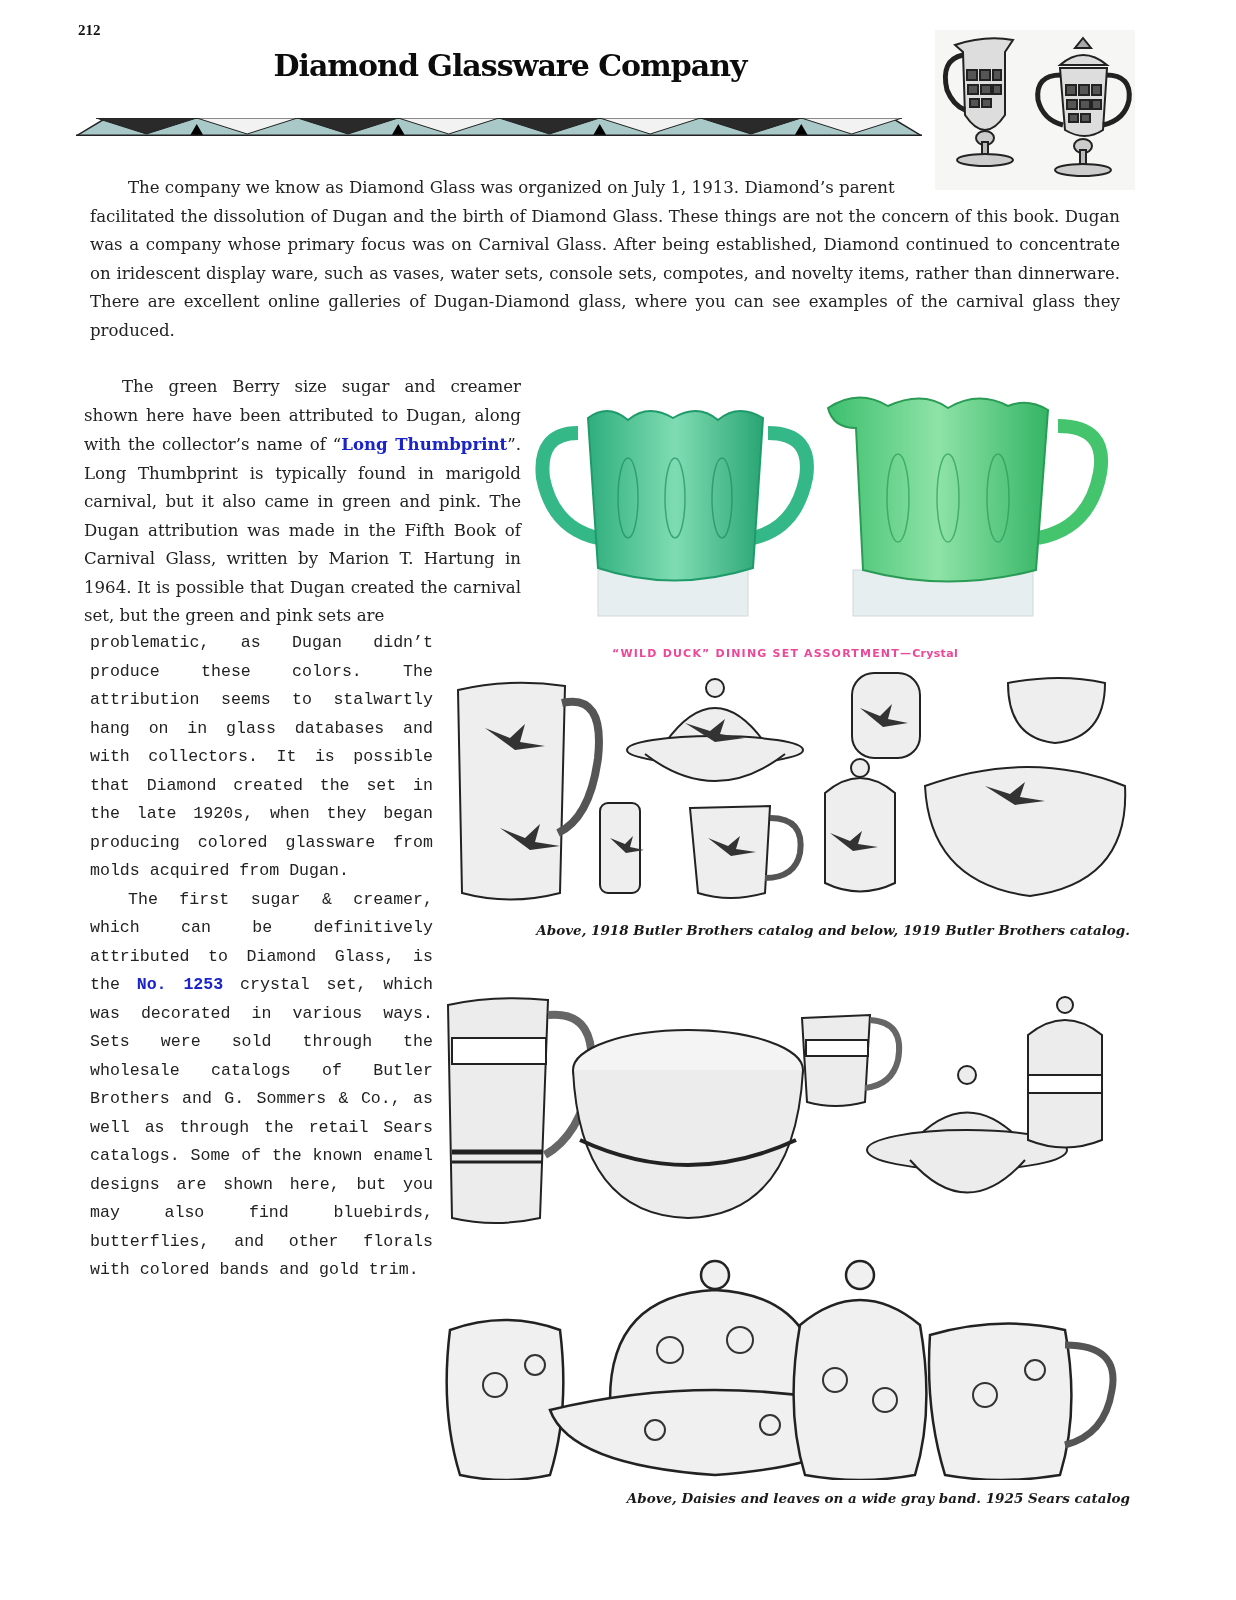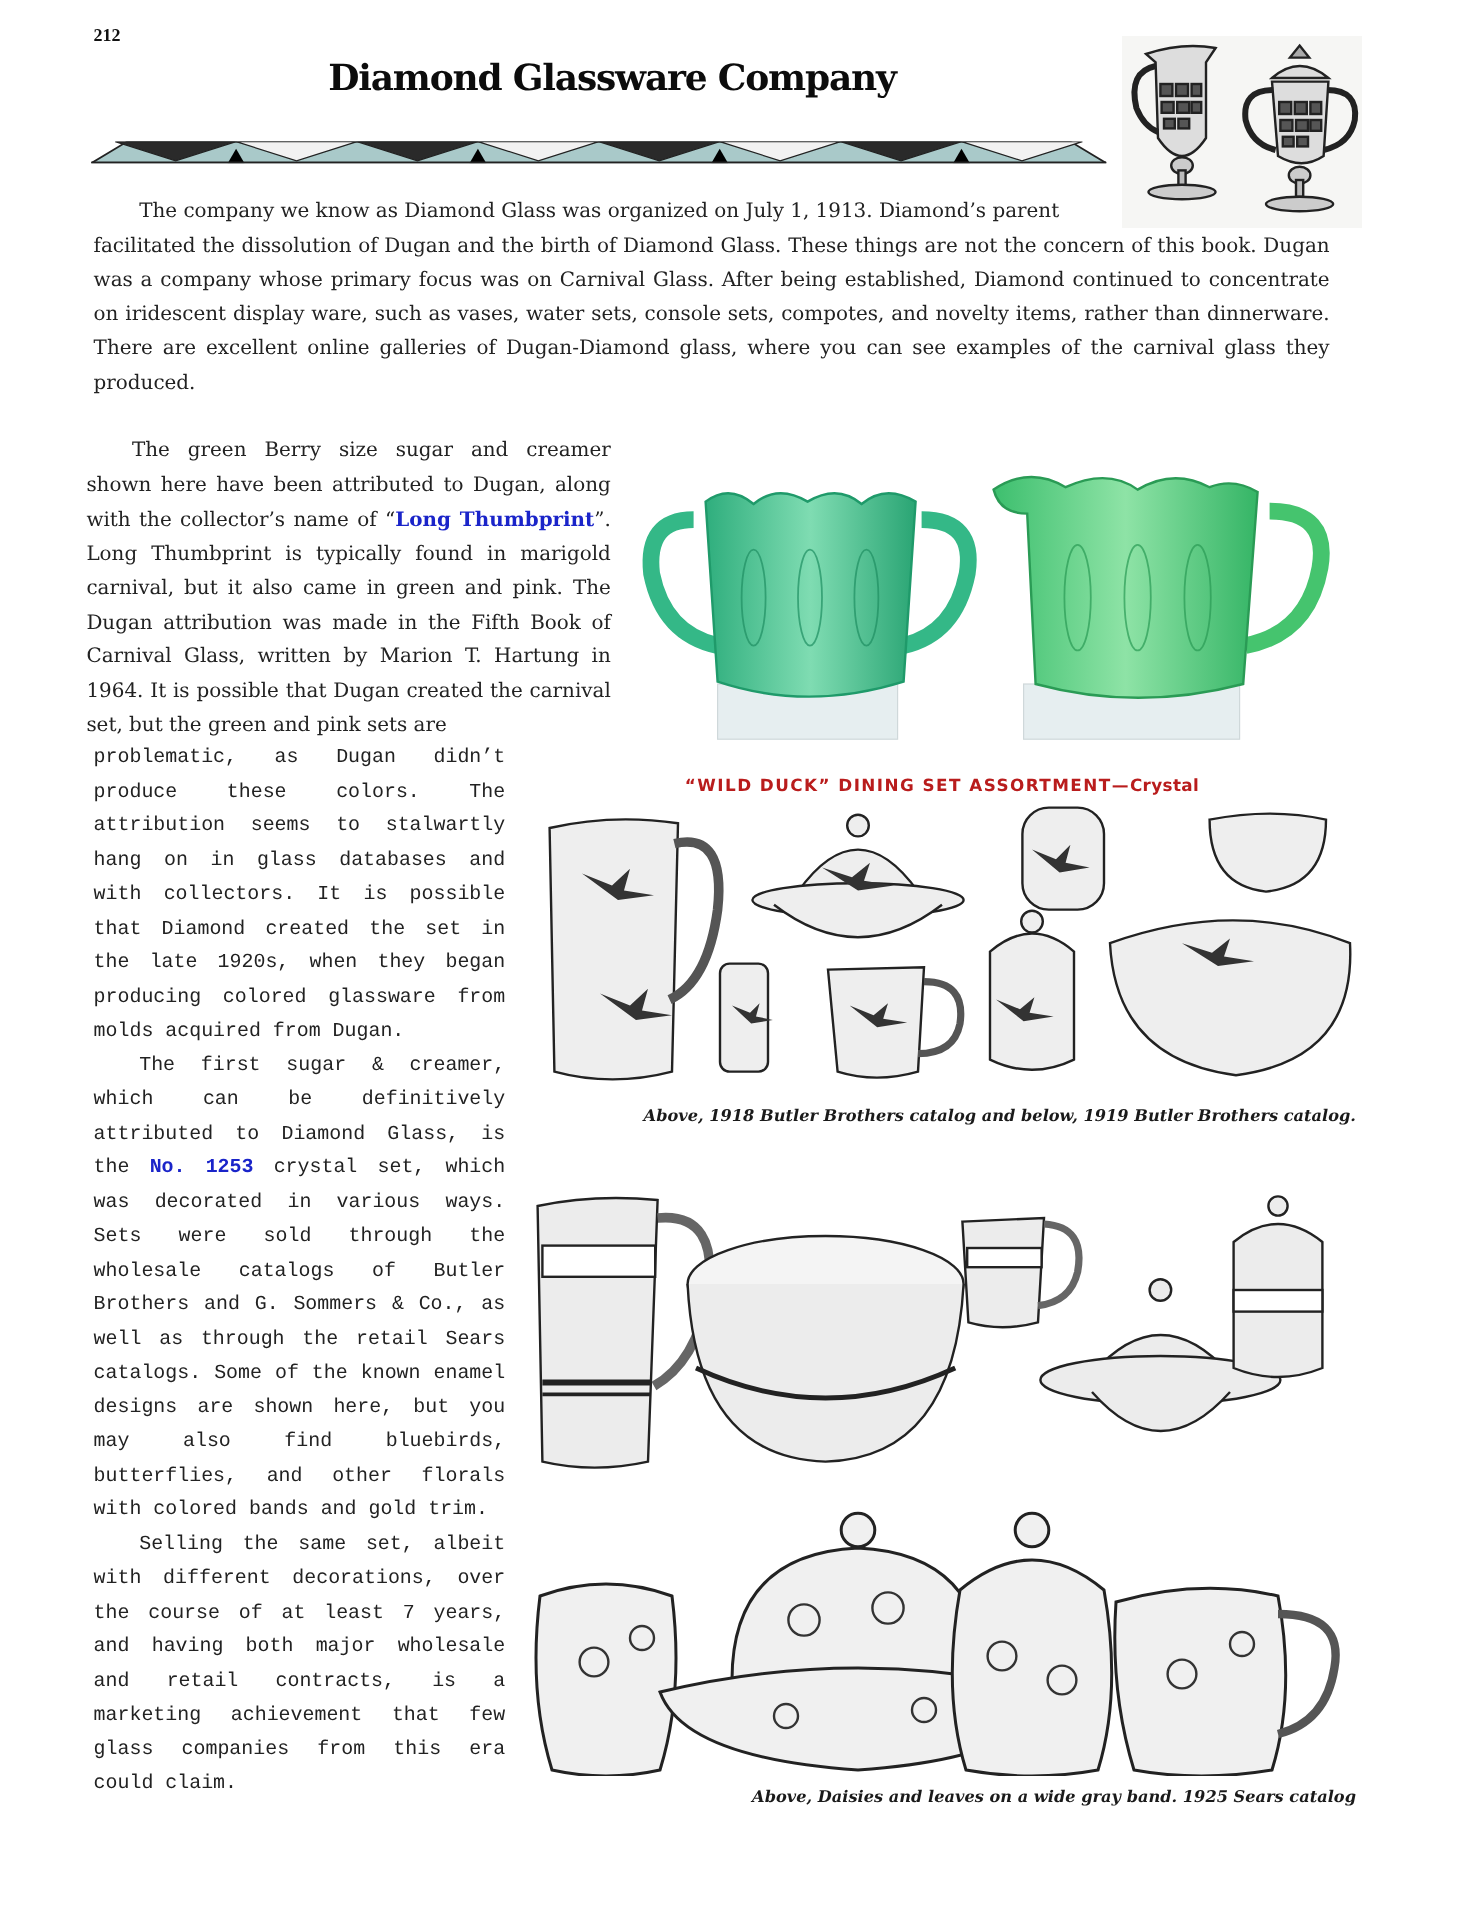--- a/index.html
+++ b/index.html
@@ -6,31 +6,31 @@
   body { width:1236px; height:1600px; position:relative; overflow:hidden;
          font-family:"DejaVu Serif", serif; color:#1f1f1f; }
   .page-number { position:absolute; left:78px; top:22px; font-family:"Liberation Serif", serif;
                  font-weight:bold; font-size:15px; color:#111; }
   .title { position:absolute; left:130px; top:48px; width:760px; text-align:center;
            font-family:"DejaVu Serif", serif; font-weight:bold; font-size:30px; letter-spacing:-1px;
            color:#0c0c0c; font-style:normal; }
   .banner { position:absolute; left:76px; top:118px; width:846px; height:18px; }
   .header-art { position:absolute; left:935px; top:30px; width:200px; height:160px; background:#f6f6f4; }
   .body-text { position:absolute; font-family:"DejaVu Serif", serif; font-size:16.6px; line-height:28.5px;
-               color:#222; text-align:justify; margin:0; }
+               color:#222; text-align:justify; margin:12px; }
   .body-text p { margin:0; text-indent:38px; }
   .intro { left:78px; top:162px; width:1030px; }
   .intro .line-short { width:838px; }
   .col { left:72px; top:361px; width:437px; }
   .col2 { left:78px; top:617px; width:343px;font-family:Liberation Mono, monospace; }
   .blue { color:#1a24c9; font-weight:bold; }
   .green-photo { position:absolute; left:528px; top:388px; width:582px; height:232px; }
   .catalog-header { position:absolute; left:440px; top:647px; width:690px; text-align:center;
-                    font-family:"DejaVu Sans", sans-serif; font-weight:bold; font-size:14px;
-                    letter-spacing:1.2px; color:#b91c1c; }
+                    font-family:"DejaVu Sans", sans-serif; font-weight:bold; font-size:11px;
+                    letter-spacing:1.2px; color:#ec4899; }
   .catalog-header .crystal { letter-spacing:0.3px; }
   .wild-duck { position:absolute; left:440px; top:668px; width:690px; height:240px; }
   .caption { position:absolute; font-family:"DejaVu Serif", serif; font-style:italic; font-weight:bold;
              font-size:13.5px; color:#1a1a1a; text-align:right; }
   .cap1 { left:440px; top:922px; width:690px; }
   .cap2 { left:440px; top:1490px; width:690px; }
   .band-set { position:absolute; left:440px; top:990px; width:690px; height:240px; }
   .daisy-set { position:absolute; left:440px; top:1250px; width:690px; height:230px; }
   svg { display:block; }
 </style>
@@ -103,21 +103,20 @@
   <div>facilitated the dissolution of Dugan and the birth of Diamond Glass. These things are not the concern of this book. Dugan was a company whose primary focus was on Carnival Glass. After being established, Diamond continued to concentrate on iridescent display ware, such as vases, water sets, console sets, compotes, and novelty items, rather than dinnerware. There are excellent online galleries of Dugan-Diamond glass, where you can see examples of the carnival glass they produced.</div>
 </div>
 
 <div class="body-text col">
   <p><span>The green Berry size sugar and creamer shown here have been attributed to Dugan, along with the collector’s name of “</span><span class="blue">Long Thumbprint</span><span>”. Long Thumbprint is typically found in marigold carnival, but it also came in green and pink. The Dugan attribution was made in the Fifth Book of Carnival Glass, written by Marion T. Hartung in 1964. It is possible that Dugan created the carnival set, but the green and pink sets are</span></p>
 </div>
 
 <div class="body-text col2">
   <div>problematic, as Dugan didn’t produce these colors. The attribution seems to stalwartly hang on in glass databases and with collectors. It is possible that Diamond created the set in the late 1920s, when they began producing colored glassware from molds acquired from Dugan.</div>
   <p><span>The first sugar &amp; creamer, which can be definitively attributed to Diamond Glass, is the </span><span class="blue">No. 1253</span><span> crystal set, which was decorated in various ways. Sets were sold through the wholesale catalogs of Butler Brothers and G. Sommers &amp; Co., as well as through the retail Sears catalogs. Some of the known enamel designs are shown here, but you may also find bluebirds, butterflies, and other florals with colored bands and gold trim.</span></p>
-  <p>Selling the same set, albeit with different decorations, over the course of at least 7 years, and having both major wholesale and retail contracts, is a marketing achievement that few glass companies from this era could claim.</p>
 </div>
 
 <div class="green-photo" title="Green Long Thumbprint berry size sugar and creamer on clear stands">
   <svg width="582" height="232" viewBox="0 0 582 232">
     <defs>
       <linearGradient id="gg" x1="0" x2="1">
         <stop offset="0" stop-color="#2fae7d"></stop>
           <stop offset="0.5" stop-color="#7fdcb2"></stop>
           <stop offset="1" stop-color="#2aa574"></stop>
       </linearGradient>

